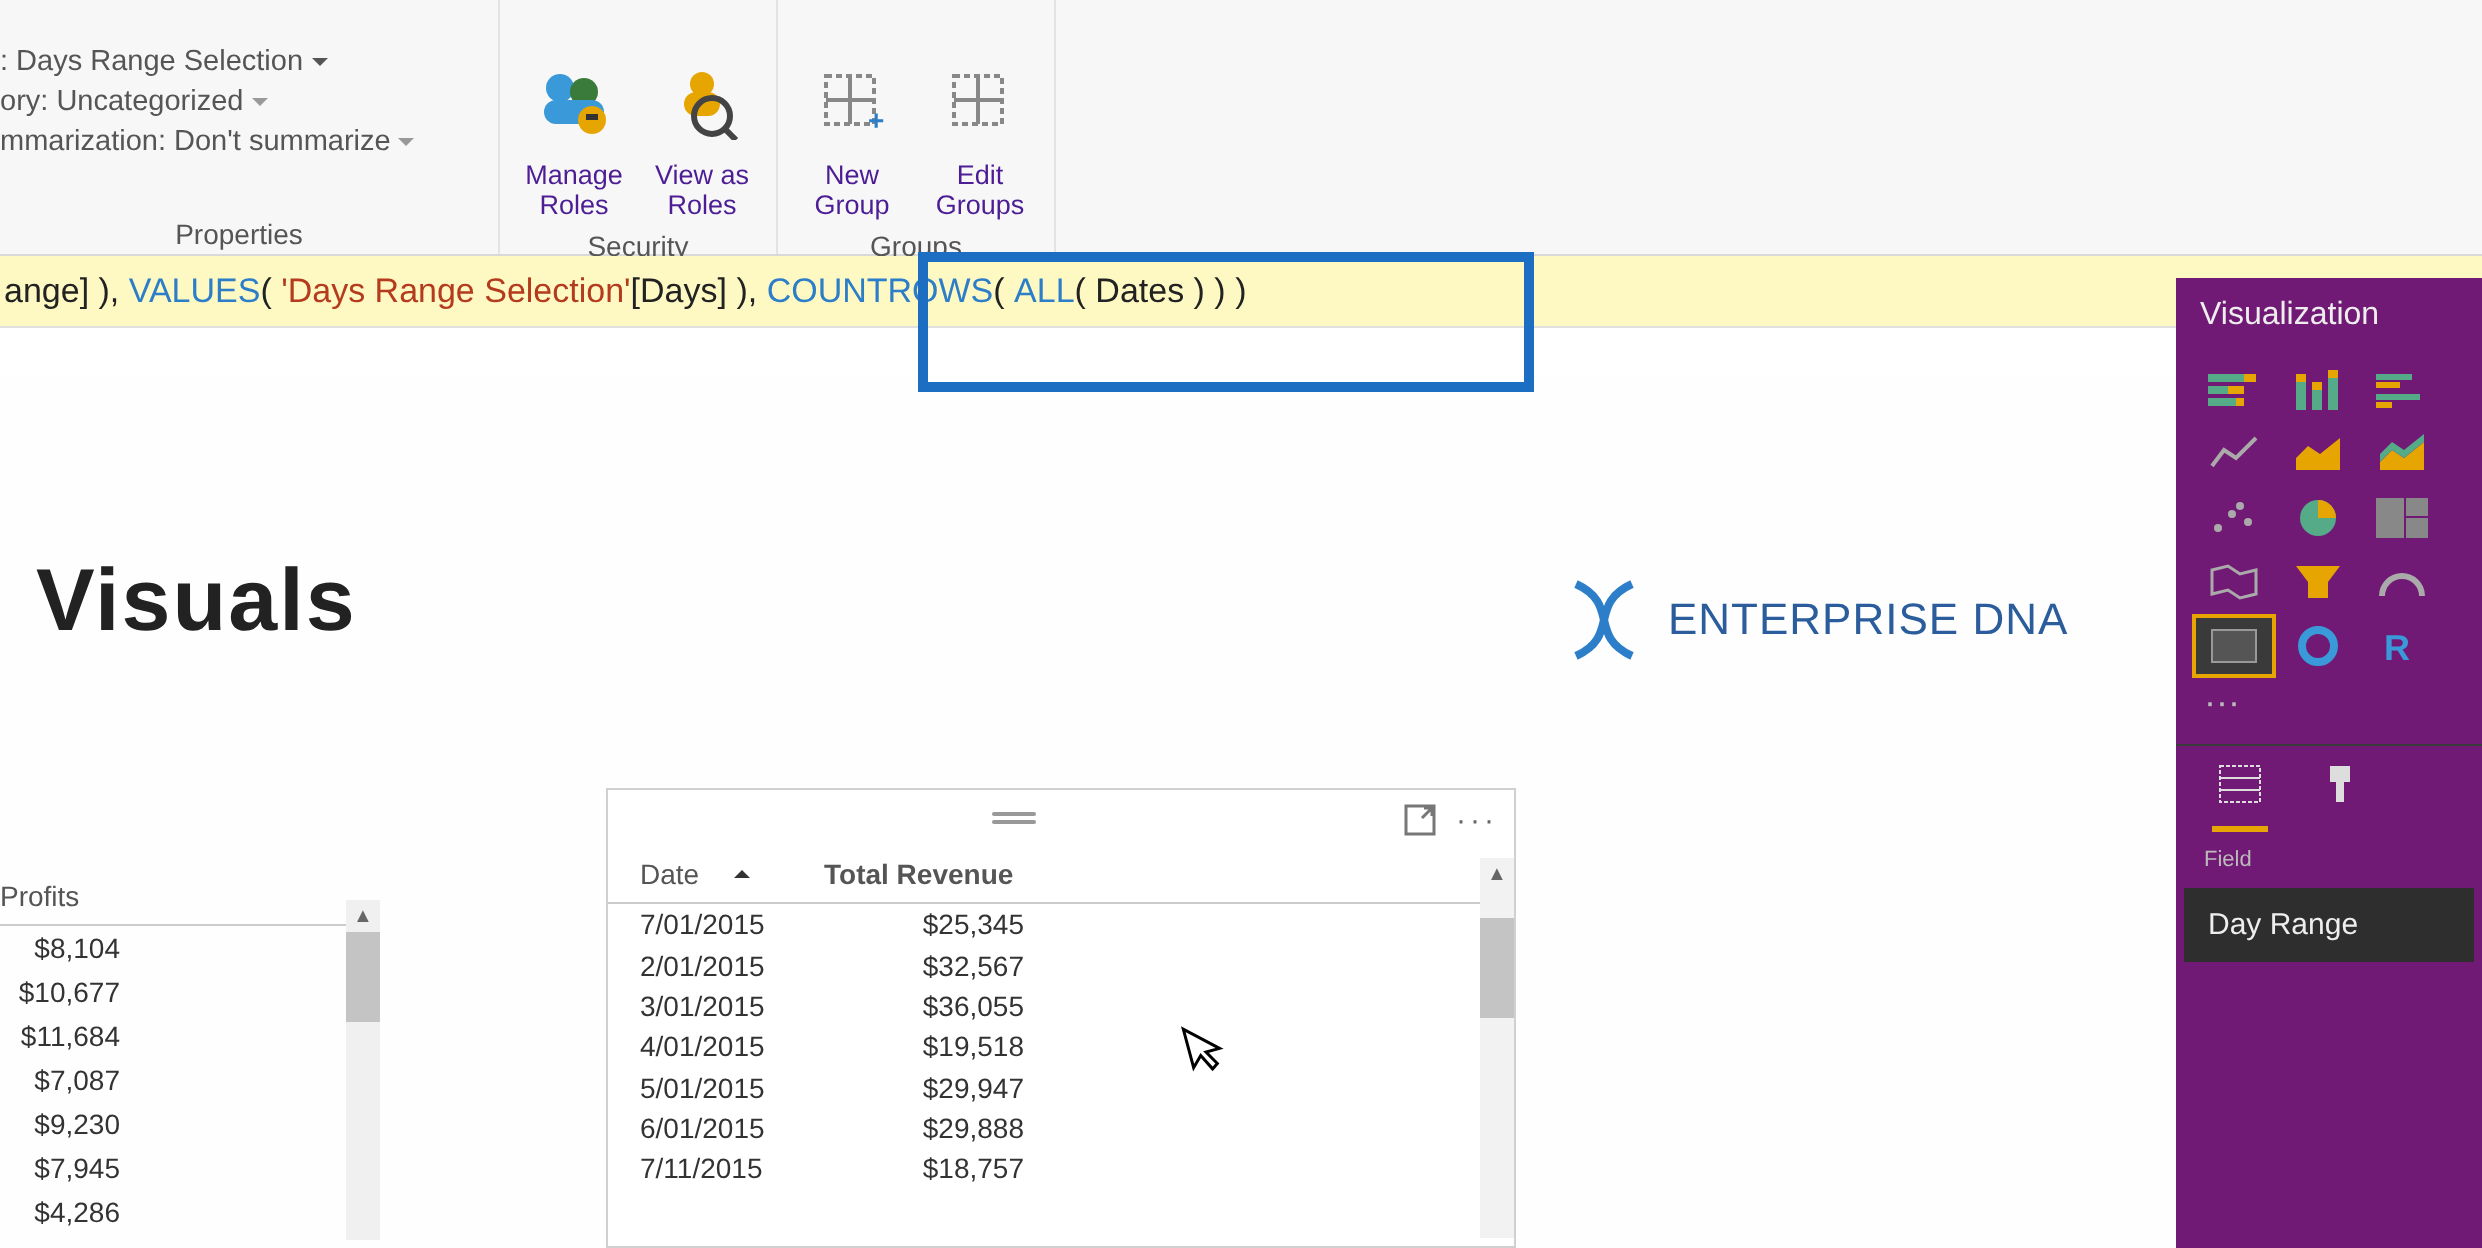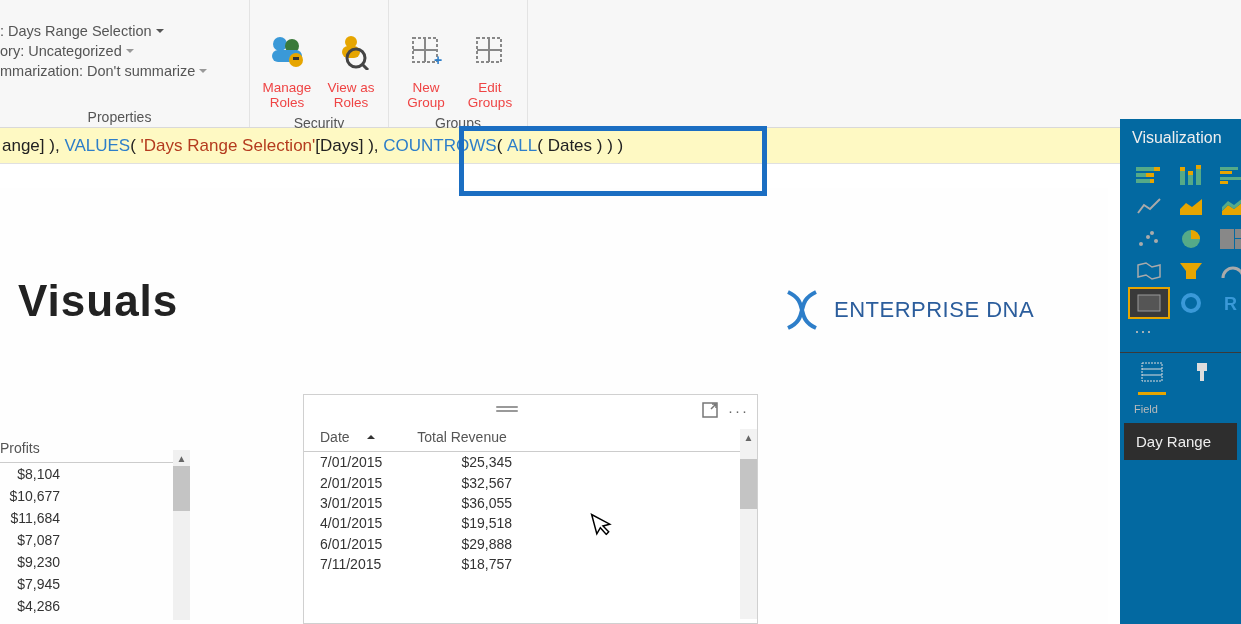--- a/index.html
+++ b/index.html
@@ -8,21 +8,21 @@
 
 .ribbon { display: flex; height: 128px; background: #f7f7f7; border-bottom: 1px solid #d9d9d9; }
 .ribbon-group { border-right: 1px solid #e3e3e3; padding: 21px 10px 2px 10px; display: flex; flex-direction: column; justify-content: space-between; }
 .ribbon-group-label { font-size: 14px; color: #555; text-align: center; margin-top: 4px; }
 .properties-group { padding-left: 0; }
 .prop-row { display: flex; align-items: center; font-size: 14.5px; color: #555; padding: 2px 0; }
 .prop-row svg { margin-left: 3px; }
 .sec-buttons, .grp-buttons { display: flex; gap: 10px; }
 .ribbon-btn { display: flex; flex-direction: column; align-items: center; width: 54px; cursor: pointer; }
 .ribbon-btn .icon-slot { height: 60px; display: flex; align-items: center; justify-content: center; }
-.ribbon-btn span { font-size: 13.5px; color: #ef4444; line-height: 1.1; text-align: center; }
+.ribbon-btn span { font-size: 13.5px; color: #4c1d95; line-height: 1.1; text-align: center; }
 
 
 .formula-bar { display: flex; align-items: center; height: 36px; background: #fef9c3; border-bottom: 1px solid #e0e0e0; font-family: Consolas, monospace; font-size: 17px; padding-left: 2px; position: relative; }
 .formula-bar .txt { color: #222; white-space: pre; }
 .formula-bar .fn { color: #2d7ec9; }
 .formula-bar .str { color: #b43b1e; }
 .formula-bar .chev { position: absolute; right: 14px; color: #555; font-size: 14px; }
 .formula-highlight { position: absolute; top: 126px; left: 459px; width: 308px; height: 70px; border: 5px solid #1b6ec2; z-index: 50; pointer-events: none; }
 
 
@@ -38,32 +38,32 @@
 .profits .thumb { position: absolute; top: 30px; width: 17px; height: 45px; background: #c4c4c4; right:0; }
 .profits .arrow-up { position:absolute; top:14px; right:0; width:17px; height:17px; display:flex; align-items:center; justify-content:center; color:#666; font-size:10px; }
 
 .revenue { position: absolute; top: 206px; left: 303px; width: 455px; height: 230px; border: 1px solid #d0d0d0; background: #fff; }
 .revenue-top { height: 30px; display:flex; justify-content: space-between; align-items:center; padding: 0 8px; }
 .grip-lines { width: 22px; height: 8px; display:flex; flex-direction:column; gap:2px; margin:0 auto; }
 .grip-lines div { height:2px; background:#999; border-radius:1px; }
 .rev-icons { display:flex; gap:10px; color:#666; font-size:15px; }
 .rev-head { display:flex; font-size:14px; color:#555; border-bottom:1px solid #ccc; padding:4px 16px 6px 16px; }
 .rev-head .c1 { width: 92px; display:flex; align-items:center; gap:16px; }
-.rev-head .c2 { width: 100px; text-align:center; }
+.rev-head .c2 { width: 100px; text-align:left;font-weight:bold; }
 .rev-rows .rrow { display:flex; font-size:14px; padding:2.2px 16px; }
 .rev-rows .rrow .c1 { width: 92px; }
 .rev-rows .rrow .c2 { width: 100px; text-align:right; }
 .rev-scroll { position:absolute; top:34px; right:0; width:17px; height:190px; background:#f2f2f2; }
 .rev-scroll .thumb { position:absolute; top:30px; width:17px; height:50px; background:#c4c4c4; }
 .rev-scroll .arrow-up { position:absolute; top:0; width:17px; height:17px; display:flex; align-items:center; justify-content:center; color:#666; font-size:10px; }
 
 .cursor { position:absolute; top:322px; left:593px; font-size:22px; color:#111; transform: rotate(-15deg); }
 
 
-.right-pane { position:absolute; top:119px; right:0; width:121px; bottom:0; background:#0369a1; color:#ddd; }
+.right-pane { position:absolute; top:139px; right:0; width:153px; bottom:0; background:#701a75; color:#ddd; }
 .rp-title { padding: 10px 10px 14px 12px; font-size: 16px; color:#eee; }
 .viz-grid { display:grid; grid-template-columns: repeat(3, 38px); gap:4px 4px; padding: 0 10px; }
 .viz-cell { width:38px; height:28px; display:flex; align-items:center; justify-content:center; cursor:pointer; }
 .viz-cell.selected { outline: 2px solid #e6a500; background:#3a3a3a; }
 .rp-ellipsis { padding: 4px 14px 10px 14px; color:#bbb; font-size:18px; }
 .rp-tabs { display:flex; gap:26px; padding: 8px 16px 4px 20px; border-top:1px solid #3a3a3a; }
 .rp-tab { position:relative; }
 .rp-tab.active::after { content:""; position:absolute; left:-2px; right:-2px; bottom:-8px; height:3px; background:#e6a500; }
 .rp-field-lbl { padding: 12px 14px 6px 14px; font-size:11px; color:#bbb; }
 .rp-field-val { margin: 2px 4px 0 4px; background:#2e2e2e; padding:10px 12px; font-size:15px; color:#eee; }
@@ -238,20 +238,24 @@
         </div>
       <div class="rrow">
           <div class="c1">3/01/2015</div>
           <div class="c2">$36,055</div>
         </div>
       <div class="rrow">
           <div class="c1">4/01/2015</div>
           <div class="c2">$19,518</div>
         </div>
       <div class="rrow">
+          <div class="c1">5/01/2015</div>
+          <div class="c2">$29,947</div>
+        </div>
+      <div class="rrow">
           <div class="c1">6/01/2015</div>
           <div class="c2">$29,888</div>
         </div>
       <div class="rrow">
           <div class="c1">7/11/2015</div>
           <div class="c2">$18,757</div>
         </div>
     </div>
     <div class="rev-scroll">
       <div class="arrow-up">▲</div>

